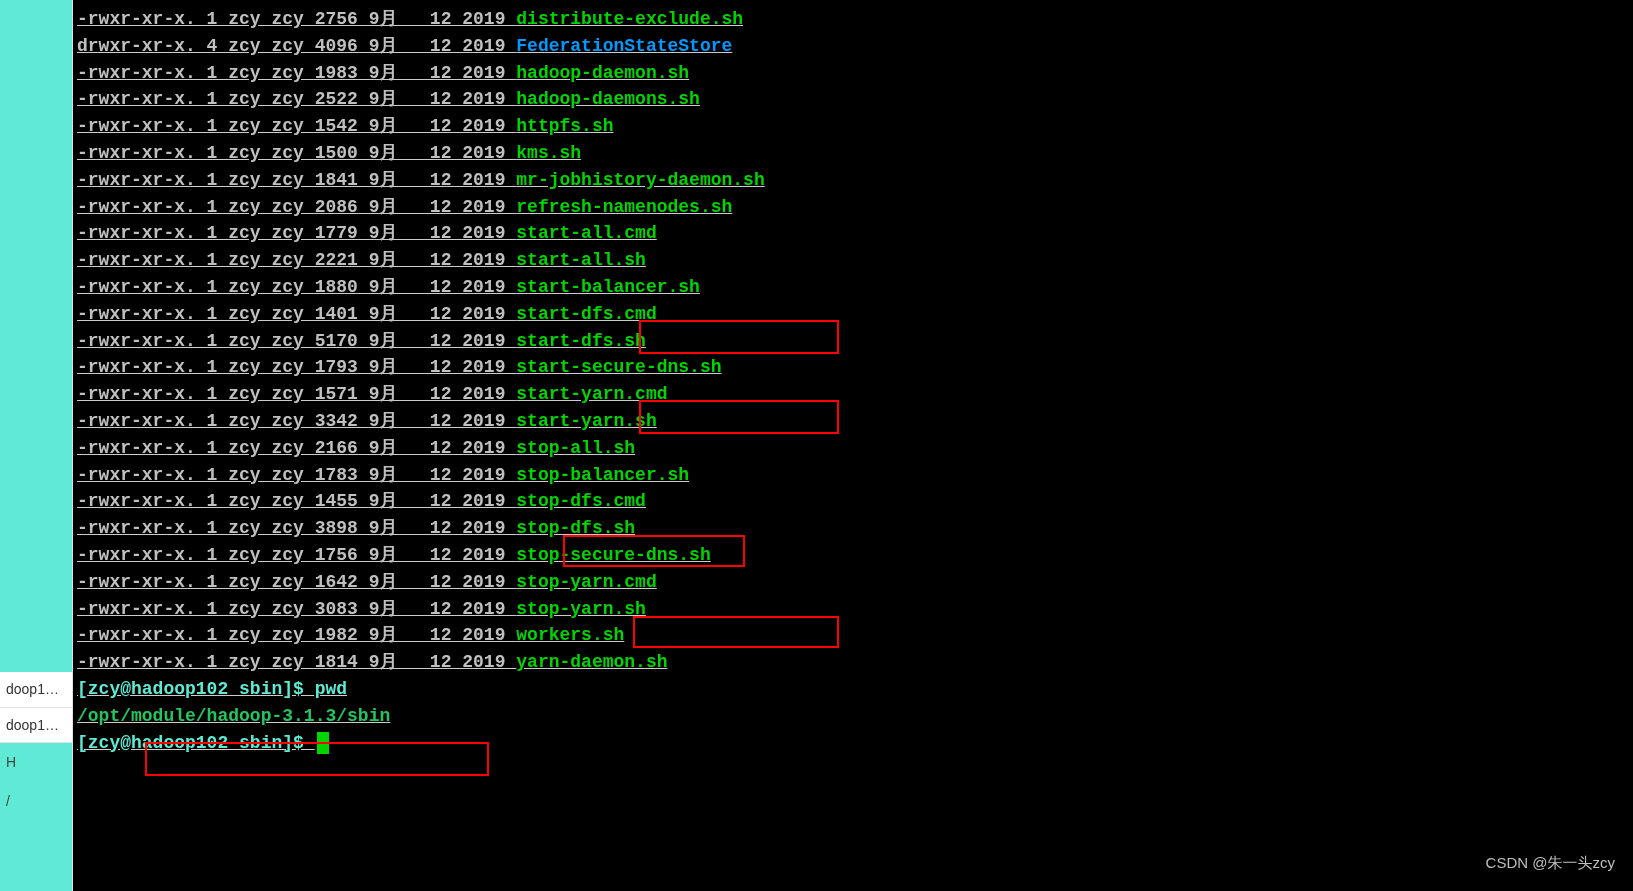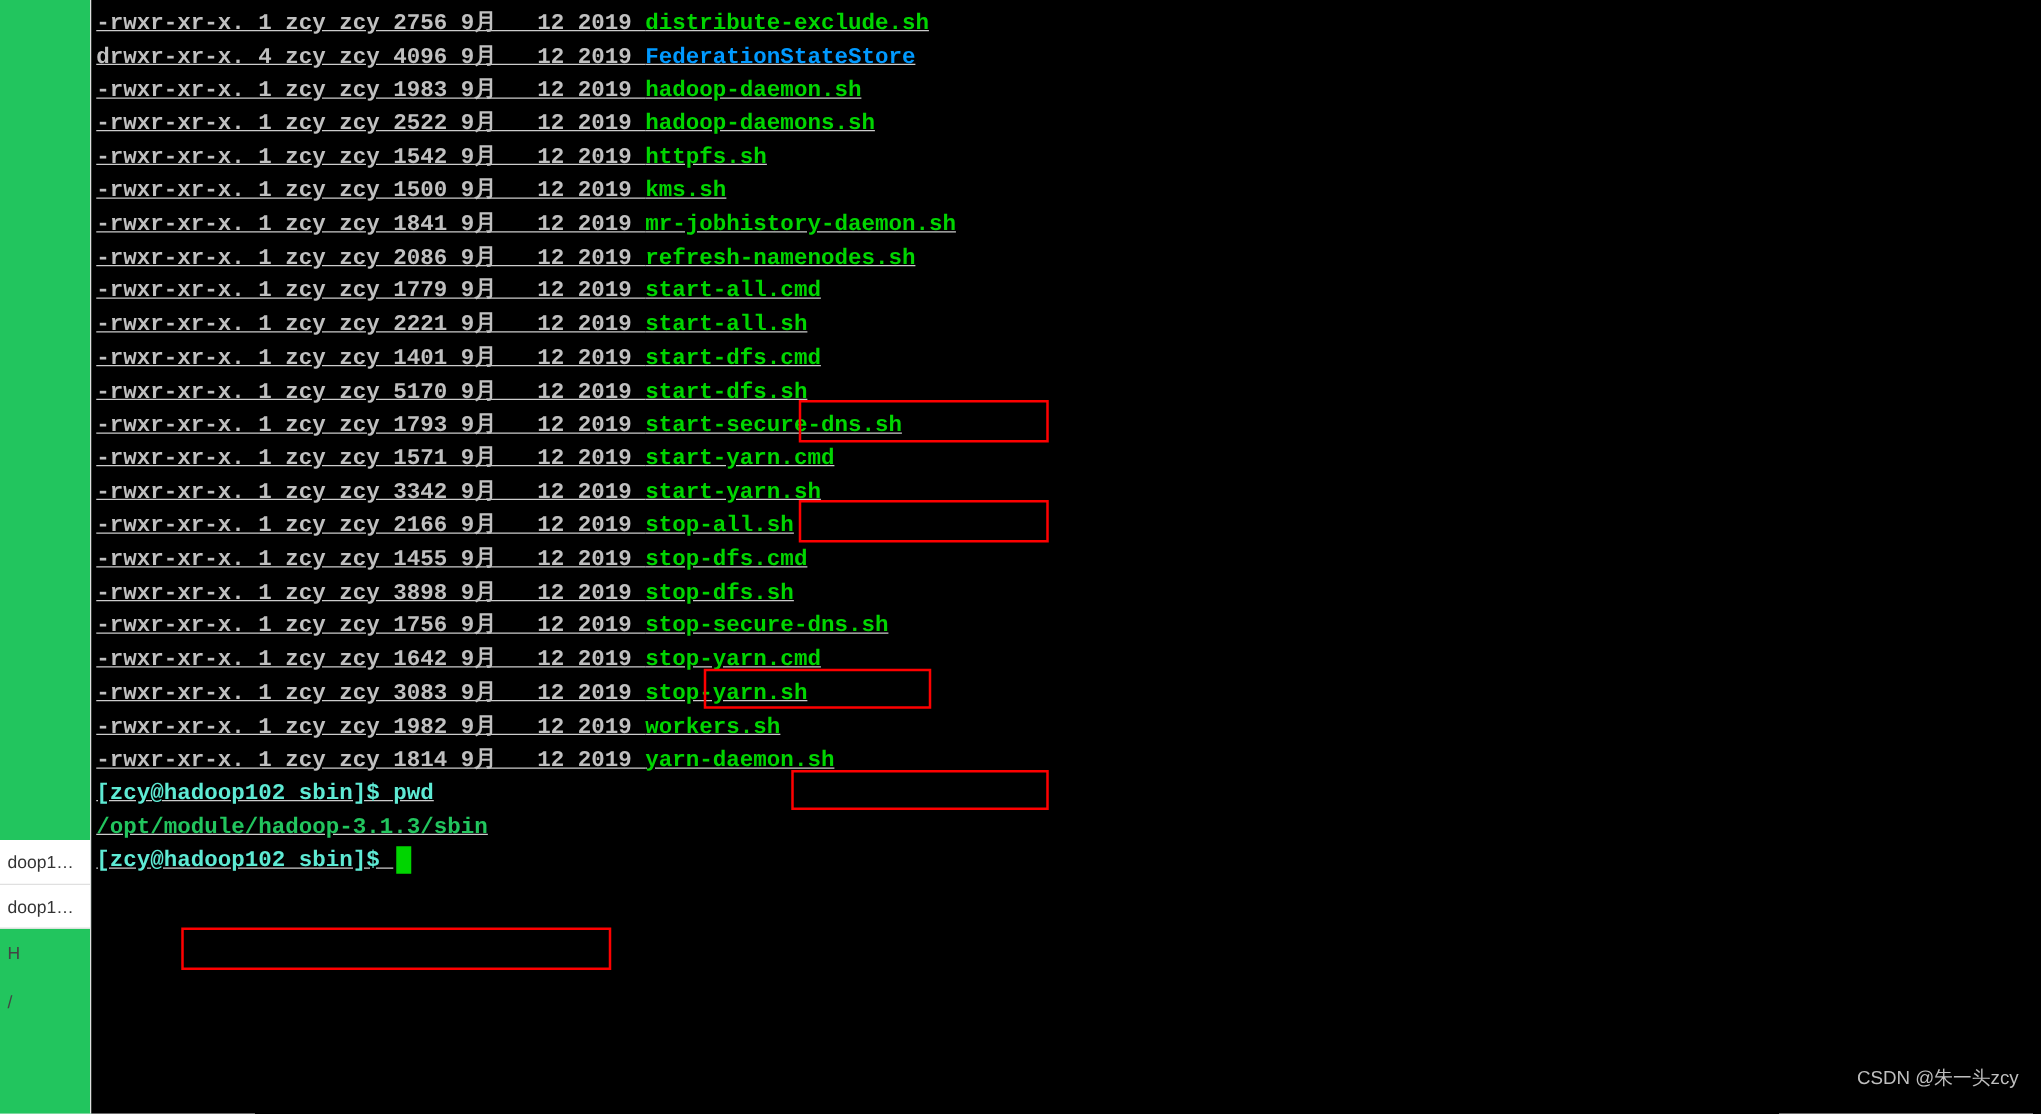--- a/index.html
+++ b/index.html
@@ -1,17 +1,17 @@
 <!DOCTYPE html>
 <html><head>
 <meta charset="utf-8">
 <style>
   html,body{margin:0;padding:0;background:#fff;font-family:"Consolas","Courier New",monospace;font-size:18px;line-height:26.8px;}
   .wrap{display:flex;width:1633px;height:891px;overflow:hidden;}
-  .sidebar{width:72px;background:#22c55e;border-right:1px solid #e0e0e0;display:flex;flex-direction:column;justify-content:center;font-size:14px;font-family:Arial,sans-serif;color:#333;}
+  .sidebar{width:72px;background:#5eead4;border-right:1px solid #e0e0e0;display:flex;flex-direction:column;justify-content:center;font-size:14px;font-family:Arial,sans-serif;color:#333;}
   .sidebar .tab{padding:4px 6px;border-bottom:1px solid #e0e0e0;white-space:nowrap;overflow:hidden;text-overflow:ellipsis;background:#fff;}
   .sidebar .letter{padding:6px 6px;color:#444;font-weight:normal;}
   .terminal{flex:1;background:#000;color:#ccc;padding:6px 4px 0 4px;position:relative;overflow:hidden;text-decoration:underline;}
   .line{white-space:pre;font-weight:bold;}
   .perm{color:#c0c0c0;}
   .exe{color:#00d500;}
   .dir{color:#0099ff;text-align:center;}
   .white{color:#22c55e;}
   .prompt{color:#5eead4;}
   .box{border:2px solid #ff0000;position:absolute;pointer-events:none;}
@@ -36,26 +36,28 @@
         <div class="line"><span class="perm">-rwxr-xr-x. 1 zcy zcy 2756 9月   12 2019 </span><span class="exe">distribute-exclude.sh</span></div>
         <div class="line"><span class="perm">drwxr-xr-x. 4 zcy zcy 4096 9月   12 2019 </span><span class="dir">FederationStateStore</span></div>
         <div class="line"><span class="perm">-rwxr-xr-x. 1 zcy zcy 1983 9月   12 2019 </span><span class="exe">hadoop-daemon.sh</span></div>
         <div class="line"><span class="perm">-rwxr-xr-x. 1 zcy zcy 2522 9月   12 2019 </span><span class="exe">hadoop-daemons.sh</span></div>
         <div class="line"><span class="perm">-rwxr-xr-x. 1 zcy zcy 1542 9月   12 2019 </span><span class="exe">httpfs.sh</span></div>
         <div class="line"><span class="perm">-rwxr-xr-x. 1 zcy zcy 1500 9月   12 2019 </span><span class="exe">kms.sh</span></div>
         <div class="line"><span class="perm">-rwxr-xr-x. 1 zcy zcy 1841 9月   12 2019 </span><span class="exe">mr-jobhistory-daemon.sh</span></div>
         <div class="line"><span class="perm">-rwxr-xr-x. 1 zcy zcy 2086 9月   12 2019 </span><span class="exe">refresh-namenodes.sh</span></div>
         <div class="line"><span class="perm">-rwxr-xr-x. 1 zcy zcy 1779 9月   12 2019 </span><span class="exe">start-all.cmd</span></div>
         <div class="line"><span class="perm">-rwxr-xr-x. 1 zcy zcy 2221 9月   12 2019 </span><span class="exe">start-all.sh</span></div>
+        <div class="line"><span class="perm">-rwxr-xr-x. 1 zcy zcy 1880 9月   12 2019 </span><span class="exe">start-balancer.sh</span></div>
         <div class="line"><span class="perm">-rwxr-xr-x. 1 zcy zcy 1401 9月   12 2019 </span><span class="exe">start-dfs.cmd</span></div>
         <div class="line"><span class="perm">-rwxr-xr-x. 1 zcy zcy 5170 9月   12 2019 </span><span class="exe">start-dfs.sh</span></div>
         <div class="line"><span class="perm">-rwxr-xr-x. 1 zcy zcy 1793 9月   12 2019 </span><span class="exe">start-secure-dns.sh</span></div>
         <div class="line"><span class="perm">-rwxr-xr-x. 1 zcy zcy 1571 9月   12 2019 </span><span class="exe">start-yarn.cmd</span></div>
         <div class="line"><span class="perm">-rwxr-xr-x. 1 zcy zcy 3342 9月   12 2019 </span><span class="exe">start-yarn.sh</span></div>
         <div class="line"><span class="perm">-rwxr-xr-x. 1 zcy zcy 2166 9月   12 2019 </span><span class="exe">stop-all.sh</span></div>
+        <div class="line"><span class="perm">-rwxr-xr-x. 1 zcy zcy 1783 9月   12 2019 </span><span class="exe">stop-balancer.sh</span></div>
         <div class="line"><span class="perm">-rwxr-xr-x. 1 zcy zcy 1455 9月   12 2019 </span><span class="exe">stop-dfs.cmd</span></div>
         <div class="line"><span class="perm">-rwxr-xr-x. 1 zcy zcy 3898 9月   12 2019 </span><span class="exe">stop-dfs.sh</span></div>
         <div class="line"><span class="perm">-rwxr-xr-x. 1 zcy zcy 1756 9月   12 2019 </span><span class="exe">stop-secure-dns.sh</span></div>
         <div class="line"><span class="perm">-rwxr-xr-x. 1 zcy zcy 1642 9月   12 2019 </span><span class="exe">stop-yarn.cmd</span></div>
         <div class="line"><span class="perm">-rwxr-xr-x. 1 zcy zcy 3083 9月   12 2019 </span><span class="exe">stop-yarn.sh</span></div>
         <div class="line"><span class="perm">-rwxr-xr-x. 1 zcy zcy 1982 9月   12 2019 </span><span class="exe">workers.sh</span></div>
         <div class="line"><span class="perm">-rwxr-xr-x. 1 zcy zcy 1814 9月   12 2019 </span><span class="exe">yarn-daemon.sh</span></div>
       </div>
     <div class="line prompt">[zcy@hadoop102 sbin]$ pwd</div>
     <div class="line white">/opt/module/hadoop-3.1.3/sbin</div>

